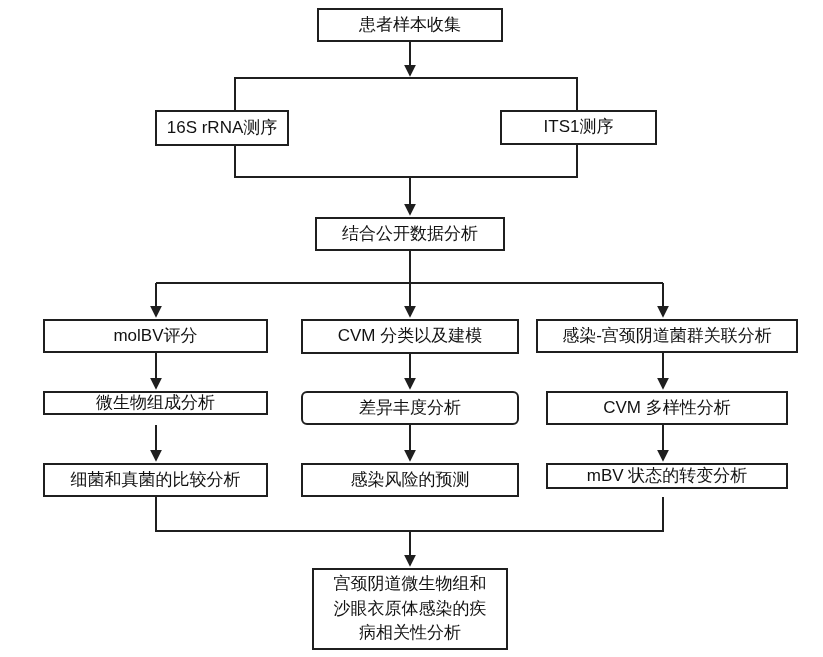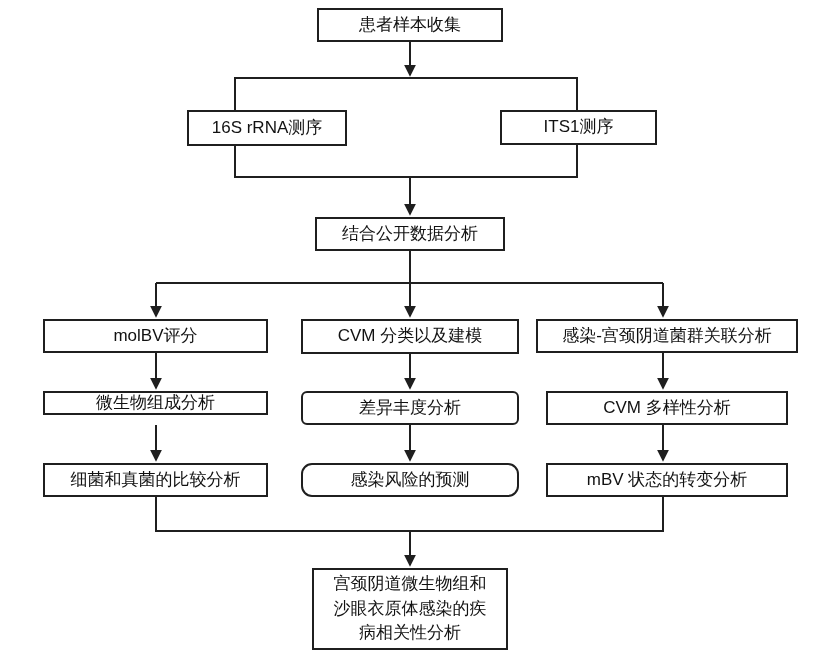--- a/index.html
+++ b/index.html
@@ -58,28 +58,28 @@
       <line x1="156" y1="425" x2="156" y2="460" stroke="#1f1f1f" stroke-width="2" marker-end="url(#arrowhead)"></line>
       <line x1="410" y1="425" x2="410" y2="460" stroke="#1f1f1f" stroke-width="2" marker-end="url(#arrowhead)"></line>
       <line x1="663" y1="425" x2="663" y2="460" stroke="#1f1f1f" stroke-width="2" marker-end="url(#arrowhead)"></line>
       <line x1="156" y1="497" x2="156" y2="532" stroke="#1f1f1f" stroke-width="2"></line>
       <line x1="663" y1="497" x2="663" y2="532" stroke="#1f1f1f" stroke-width="2"></line>
       <line x1="156" y1="531" x2="663" y2="531" stroke="#1f1f1f" stroke-width="2"></line>
       <line x1="410" y1="531" x2="410" y2="565" stroke="#1f1f1f" stroke-width="2" marker-end="url(#arrowhead)"></line>
     </svg>
 <div class="node" style="left: 317px; top: 8px; width: 186px; height: 34px; border-color: rgb(31, 31, 31);">患者样本收集</div>
     <div class="node group" style="left: 234px; top: 77px; width: 344px; height: 101px; border-color: rgb(31, 31, 31);"></div>
-    <div class="node" style="left: 155px; top: 110px; width: 160px; height: 36px; border-color: rgb(31, 31, 31); margin-left: 32px;">16S rRNA测序</div>
+    <div class="node" style="left: 155px; top: 110px; width: 134px; height: 36px; border-color: rgb(31, 31, 31);">16S rRNA测序</div>
     <div class="node" style="left: 500px; top: 110px; width: 157px; height: 35px; border-color: rgb(31, 31, 31);">ITS1测序</div>
     <div class="node" style="left: 315px; top: 217px; width: 190px; height: 34px; border-color: rgb(31, 31, 31);">结合公开数据分析</div>
     <div class="node" style="left: 43px; top: 319px; width: 225px; height: 34px; border-color: rgb(31, 31, 31);">molBV评分</div>
     <div class="node" style="left: 301px; top: 319px; width: 218px; height: 35px; border-color: rgb(31, 31, 31);">CVM 分类以及建模</div>
     <div class="node" style="left: 536px; top: 319px; width: 262px; height: 34px; border-color: rgb(31, 31, 31);">感染-宫颈阴道菌群关联分析</div>
     <div class="node" style="left: 43px; top: 391px; width: 225px; height: 24px; border-color: rgb(31, 31, 31);">微生物组成分析</div>
     <div class="node" style="left: 301px; top: 391px; width: 218px; height: 34px; border-color: rgb(31, 31, 31); border-radius: 6px;">差异丰度分析</div>
     <div class="node" style="left: 546px; top: 391px; width: 242px; height: 34px; border-color: rgb(31, 31, 31);">CVM 多样性分析</div>
     <div class="node" style="left: 43px; top: 463px; width: 225px; height: 34px; border-color: rgb(31, 31, 31);">细菌和真菌的比较分析</div>
-    <div class="node" style="left: 301px; top: 463px; width: 218px; height: 34px; border-color: rgb(31, 31, 31); border-radius: 11px;">感染风险的预测</div>
-    <div class="node" style="left: 546px; top: 463px; width: 242px; height: 34px; border-color: rgb(31, 31, 31); text-align: right;">mBV 状态的转变分析</div>
+    <div class="node" style="left: 301px; top: 463px; width: 218px; height: 34px; border-color: rgb(31, 31, 31);">感染风险的预测</div>
+    <div class="node" style="left: 546px; top: 463px; width: 242px; height: 26px; border-color: rgb(31, 31, 31); text-align: right;">mBV 状态的转变分析</div>
     <div class="node" style="left: 312px; top: 568px; width: 196px; height: 82px; border-color: rgb(31, 31, 31);">宫颈阴道微生物组和
 沙眼衣原体感染的疾
 病相关性分析</div>
   </div>
 
 </body></html>

